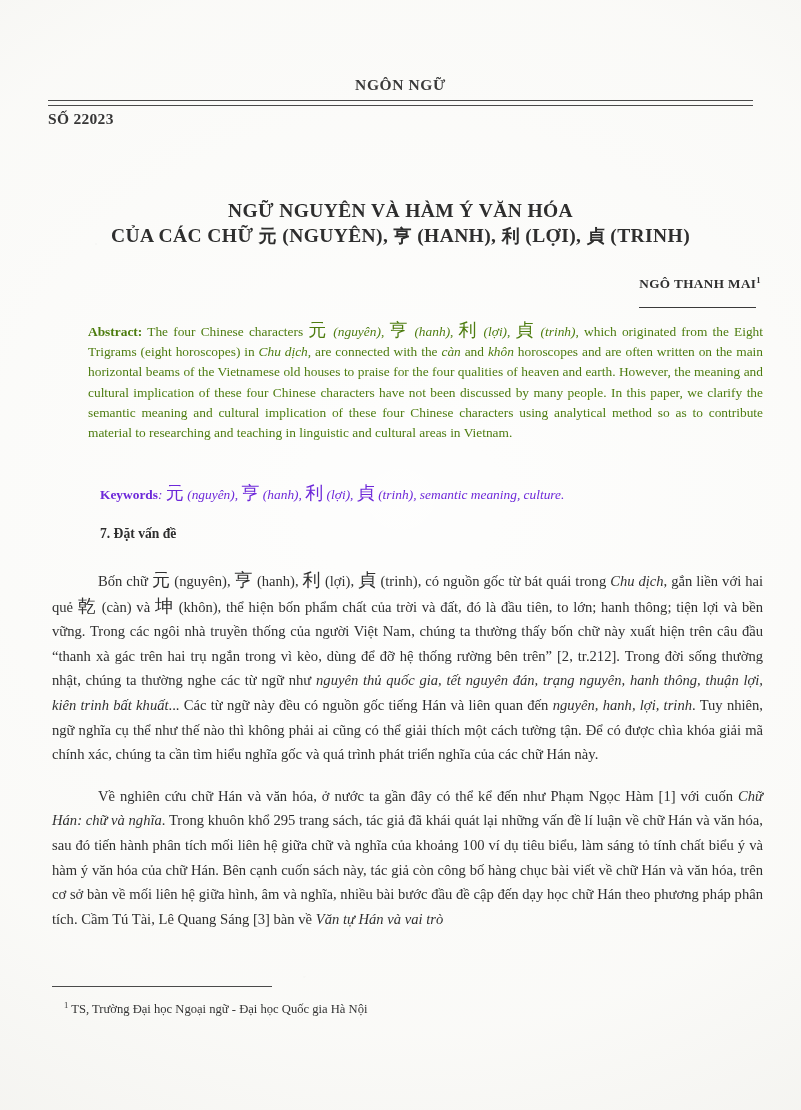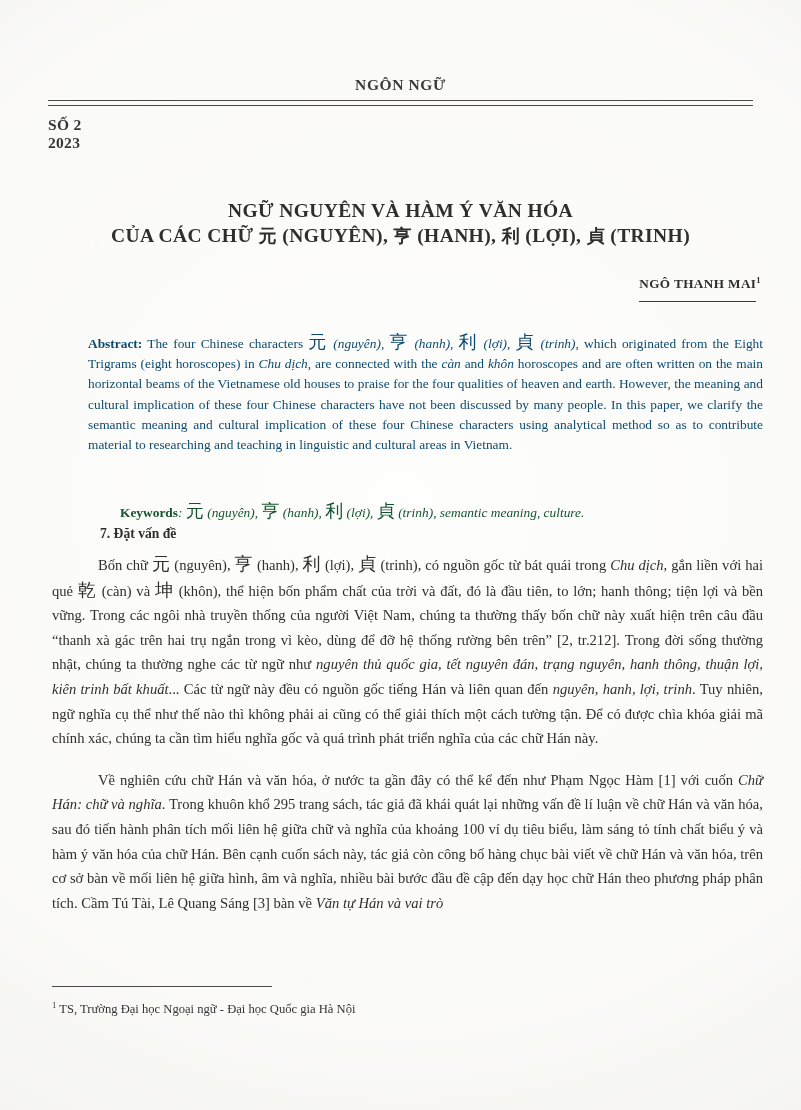--- a/index.html
+++ b/index.html
@@ -50,29 +50,28 @@
     right: 48px;
     top: 100px;
     height: 4px;
     border-top: 1.6px solid #4a4a4a;
     border-bottom: 1.1px solid #4a4a4a;
   }
   .issue-row {
     position: absolute;
     left: 48px;
     right: 48px;
-    top: 116px;
+    top: 110px;
     display: flex;
     justify-content: flex-start;
     align-items: baseline;
     font-weight: bold;
     font-size: 15.5px;
     color: #363636;
     letter-spacing: 0.3px;
-    flex-direction: column;
   }
 
   
   .title-block {
     position: absolute;
     left: 56px;
     right: 56px;
     top: 198px;
     text-align: center;
   }
@@ -93,47 +92,46 @@
     text-align: right;
     font-weight: bold;
     font-size: 13.2px;
     line-height: 16px;
     letter-spacing: 0.4px;
     color: #2f2f2f;
   }
   .authors .au {
     display: inline-block;
     border-bottom: 1.1px solid #3a3a3a;
-    padding-bottom: 9px;
+    padding-bottom: 15px;
   }
   .authors sup { font-size: 8.5px; vertical-align: super; }
 
   
   .abstract {
     position: absolute;
     left: 88px;
     right: 38px;
-    top: 332px;
+    top: 320px;
     font-size: 13.4px;
     line-height: 20.2px;
     text-align: justify;
-    color: #0c4a6e;
+    color: #4d7c0f;
   }
   .abstract .lbl { font-weight: bold; }
   .abstract i, .kw i { font-style: italic; }
 
   .keywords {
     position: absolute;
     left: 100px;
     right: 38px;
-    top: 501px;
+    top: 483px;
     font-size: 13.4px;
     line-height: 20px;
-    color: #14532d;
-    margin-left: 20px;
+    color: #6d28d9;
   }
   .keywords .lbl { font-weight: bold; font-style: normal; }
   .keywords .kwbody { font-style: italic; }
 
   
   .section-head {
     position: absolute;
     left: 100px;
     top: 526px;
     font-weight: bold;
@@ -144,36 +142,36 @@
     position: absolute;
     left: 52px;
     right: 38px;
     top: 552px;
     font-size: 14.6px;
     line-height: 24.6px;
     text-align: justify;
     color: #2f2f2f;
   }
   .body-col p {
-    margin: 0 0 17px 0;
+    margin: 16px 0 17px 0;
     text-indent: 46px;
   }
   .body-col i { font-style: italic; }
 
   
   .fn-rule {
     position: absolute;
     left: 52px;
     top: 986px;
     width: 220px;
     border-top: 1.3px solid #4a4a4a;
   }
   .footnotes {
     position: absolute;
-    left: 52px;
+    left: 64px;
     right: 60px;
     top: 996px;
     font-size: 12.6px;
     line-height: 19px;
     color: #333;
   }
   .footnotes sup { font-size: 8.6px; vertical-align: super; }
 
   
   .speckle {

